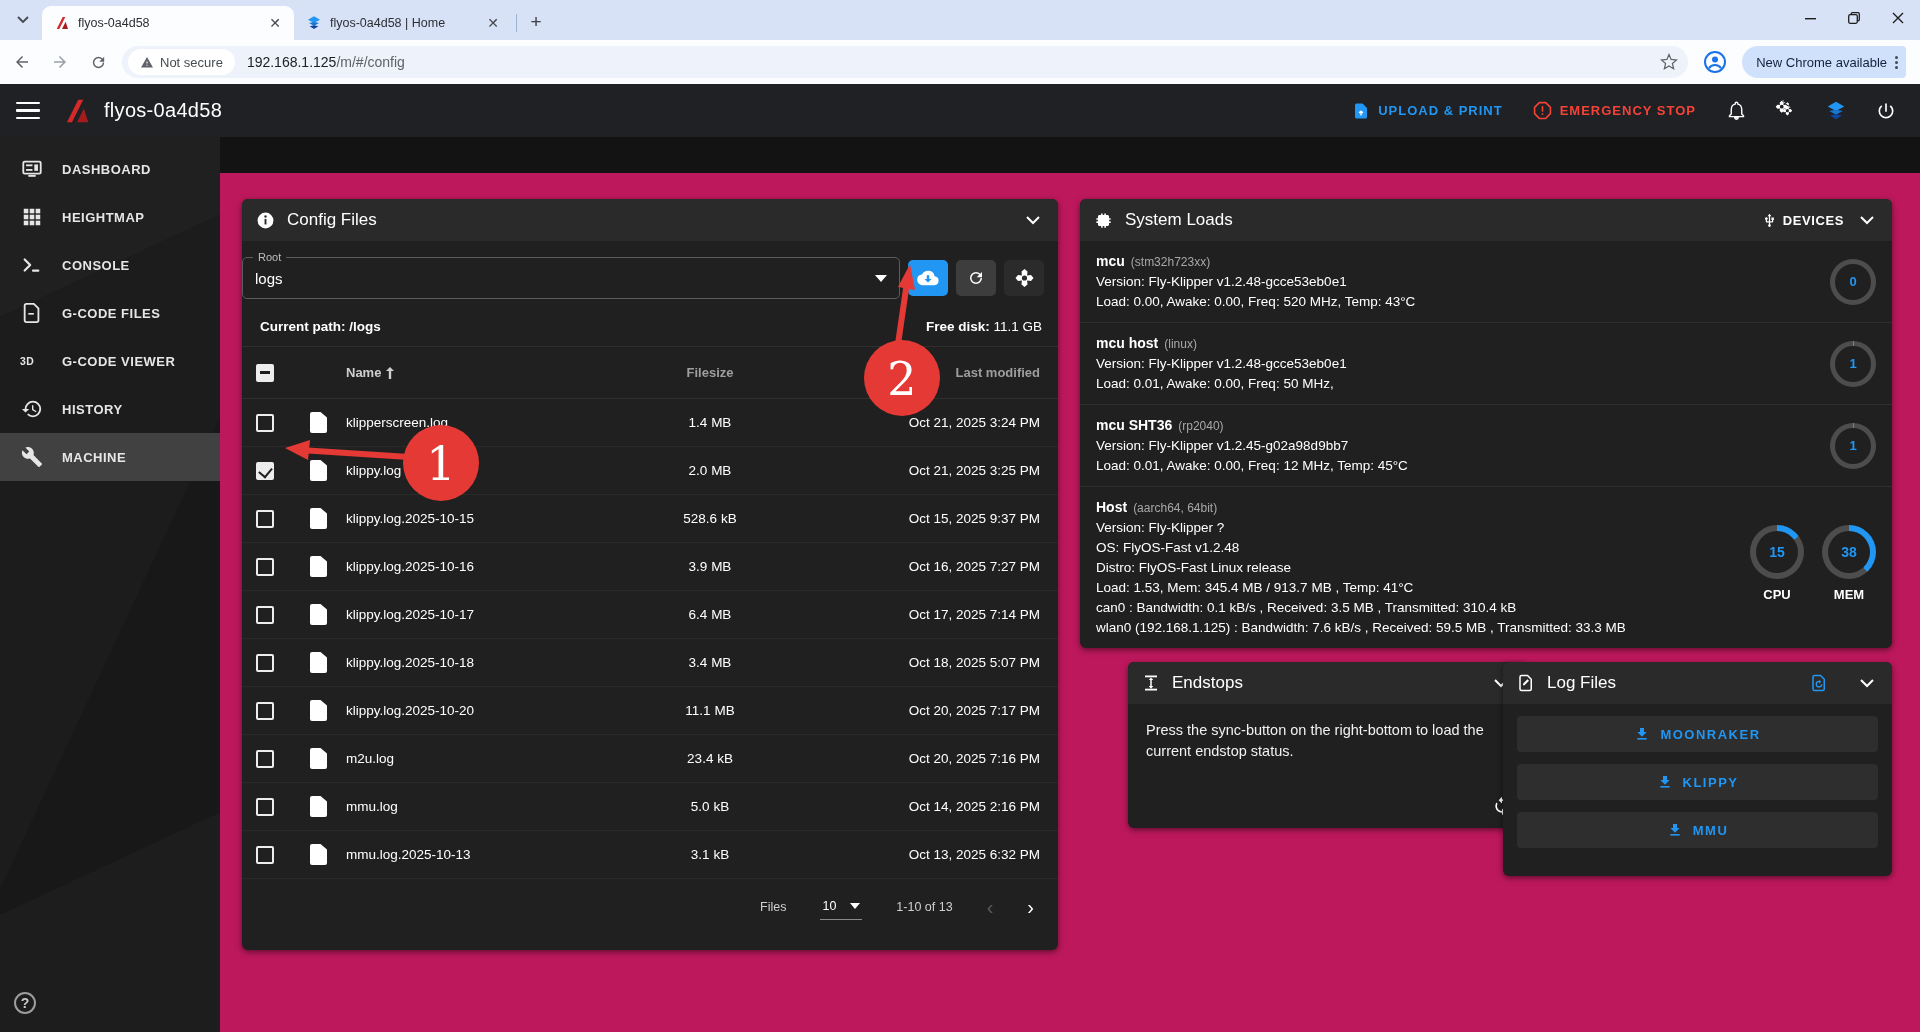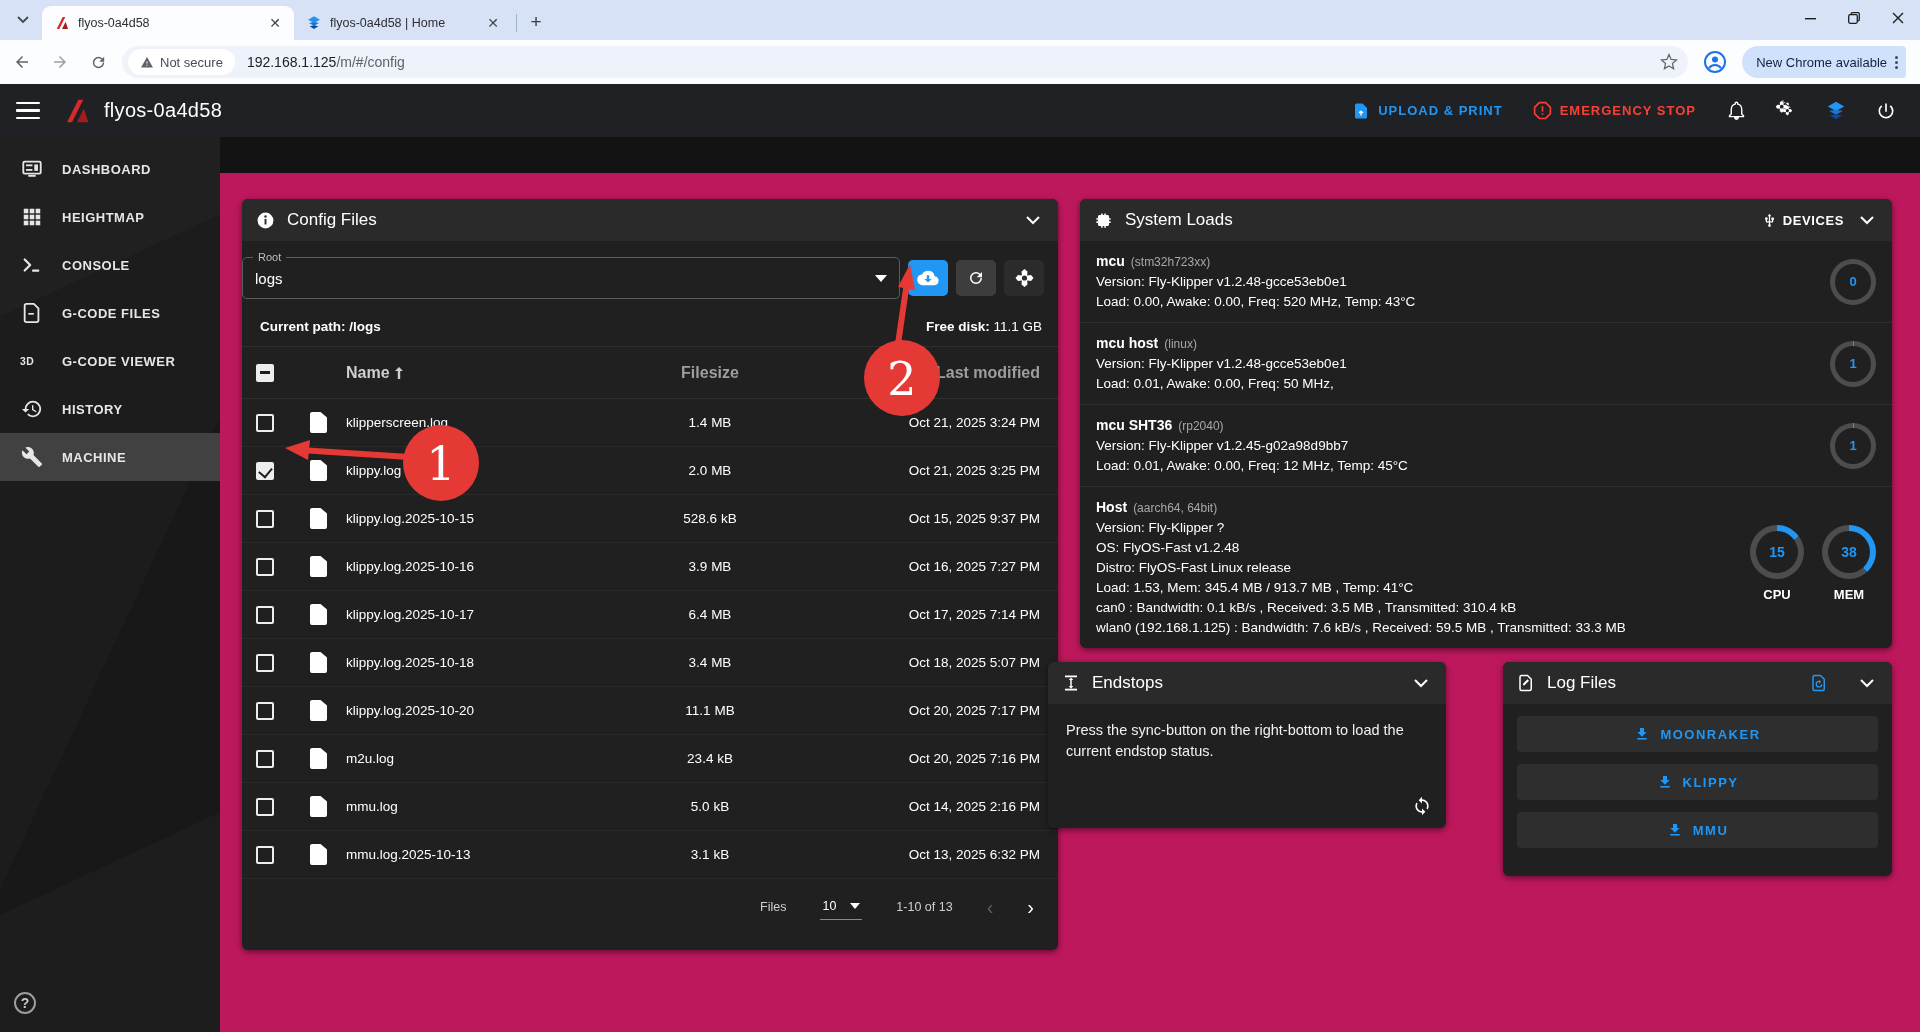--- a/index.html
+++ b/index.html
@@ -68,21 +68,21 @@
   .root-label { position:absolute; top:-7px; left:10px; background:#202020; padding:0 5px; font-size:11px; color:#bdbdbd; }
   .root-value { color:#fff; font-size:15px; }
   .root-caret { margin-left:auto; color:#fff; }
   .sq-btn { width:40px; height:36px; border-radius:5px; display:flex; align-items:center; justify-content:center; }
   .sq-btn.blue { background:#2196f3; }
   .sq-btn.grey { background:#3d3d3d; }
   .sq-btn.dark { background:#2b2b2b; }
   .path-row { display:flex; align-items:center; padding:8px 16px 12px 18px; border-bottom:1px solid #2f2f2f; color:#fff; font-size:13.5px; }
   .path-row b { font-weight:700; }
   .grid-row { display:grid; grid-template-columns:50px 54px 276px 176px 1fr; align-items:center; padding-right:18px; }
-  .thead { height:52px; border-bottom:1px solid #2f2f2f; color:#9e9e9e; font-size:16px; font-weight:700; }
+  .thead { height:52px; border-bottom:1px solid #2f2f2f; color:#9e9e9e; font-size:13px; font-weight:700; }
   .th-name { display:flex; align-items:center; gap:4px; color:#cfcfcf; }
   .frow { height:48px; border-bottom:1px solid #2a2a2a; color:#fff; font-size:13.5px; font-weight:500; }
   .cell-size { text-align:center; }
   .cell-date { text-align:right; }
   .cb { width:18px; height:18px; border:2px solid #ededed; border-radius:2px; margin-left:14px; position:relative; }
   .cb.checked, .cb.indeterminate { background:#ededed; }
   .cb.checked::after { content:""; position:absolute; left:3px; top:1px; width:7px; height:10px; border:solid #1d1d1d; border-width:0 2.5px 2.5px 0; transform:rotate(40deg); }
   .cb.indeterminate::after { content:""; position:absolute; left:2px; top:5.5px; width:10px; height:3px; background:#1d1d1d; }
   .doc-ico { width:17px; height:21px; background:#fff; border-radius:2px; clip-path:polygon(0 0, 62% 0, 100% 26%, 100% 100%, 0 100%); justify-self:start; margin-left:18px; }
   .cfg-footer { height:56px; display:flex; align-items:center; justify-content:flex-end; gap:34px; padding-right:24px; color:#cfcfcf; font-size:12.5px; }
@@ -102,21 +102,21 @@
   .gauge::before { content:""; position:absolute; inset:5px; border-radius:50%; background:#202020; }
   .gauge span { position:relative; color:#2196f3; font-size:13px; font-weight:700; }
   .gauge.big { width:54px; height:54px; }
   .gauge.big::before { inset:6px; }
   .gauge.big span { font-size:14px; }
   .gauge-col { display:flex; flex-direction:column; align-items:center; gap:8px; color:#fff; font-size:13px; font-weight:700; }
   .host-gauges { display:flex; gap:18px; align-items:flex-start; margin-top:28px; }
   .devices { display:flex; align-items:center; gap:6px; color:#fff; font-size:13px; font-weight:700; letter-spacing:0.6px; }
 
   
-  .end { left:828px; top:489px; width:398px; height:166px; }
+  .end { left:908px; top:489px; width:398px; height:166px; }
   .end-body { padding:16px 18px 10px; color:#f1f1f1; font-size:14.5px; line-height:21px; position:relative; height:124px; }
   .sync-btn { position:absolute; right:14px; bottom:12px; }
 
   
   .logs { left:1283px; top:489px; width:389px; height:214px; }
   .log-btn { margin:12px 14px 0; height:36px; background:#2e2e2e; border-radius:4px; display:flex; align-items:center; justify-content:center; gap:10px; color:#2196f3; font-size:13px; font-weight:700; letter-spacing:1.5px; }
   .log-btn:last-child { margin-bottom:14px; }
 
   
   .annot { position:absolute; inset:0; z-index:60; pointer-events:none; }

